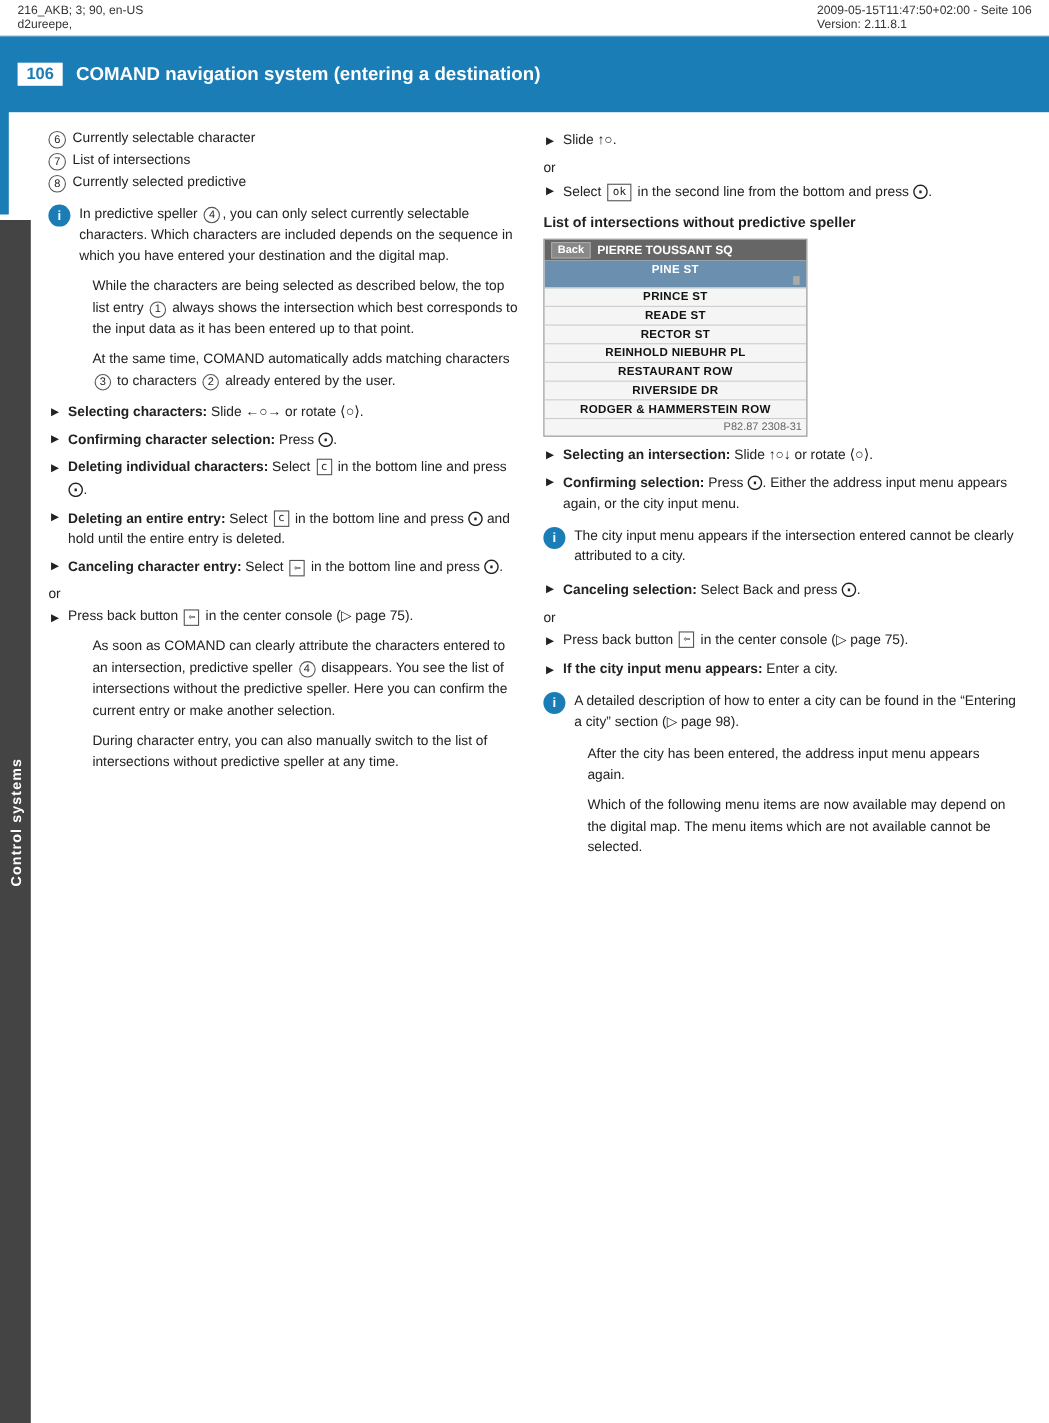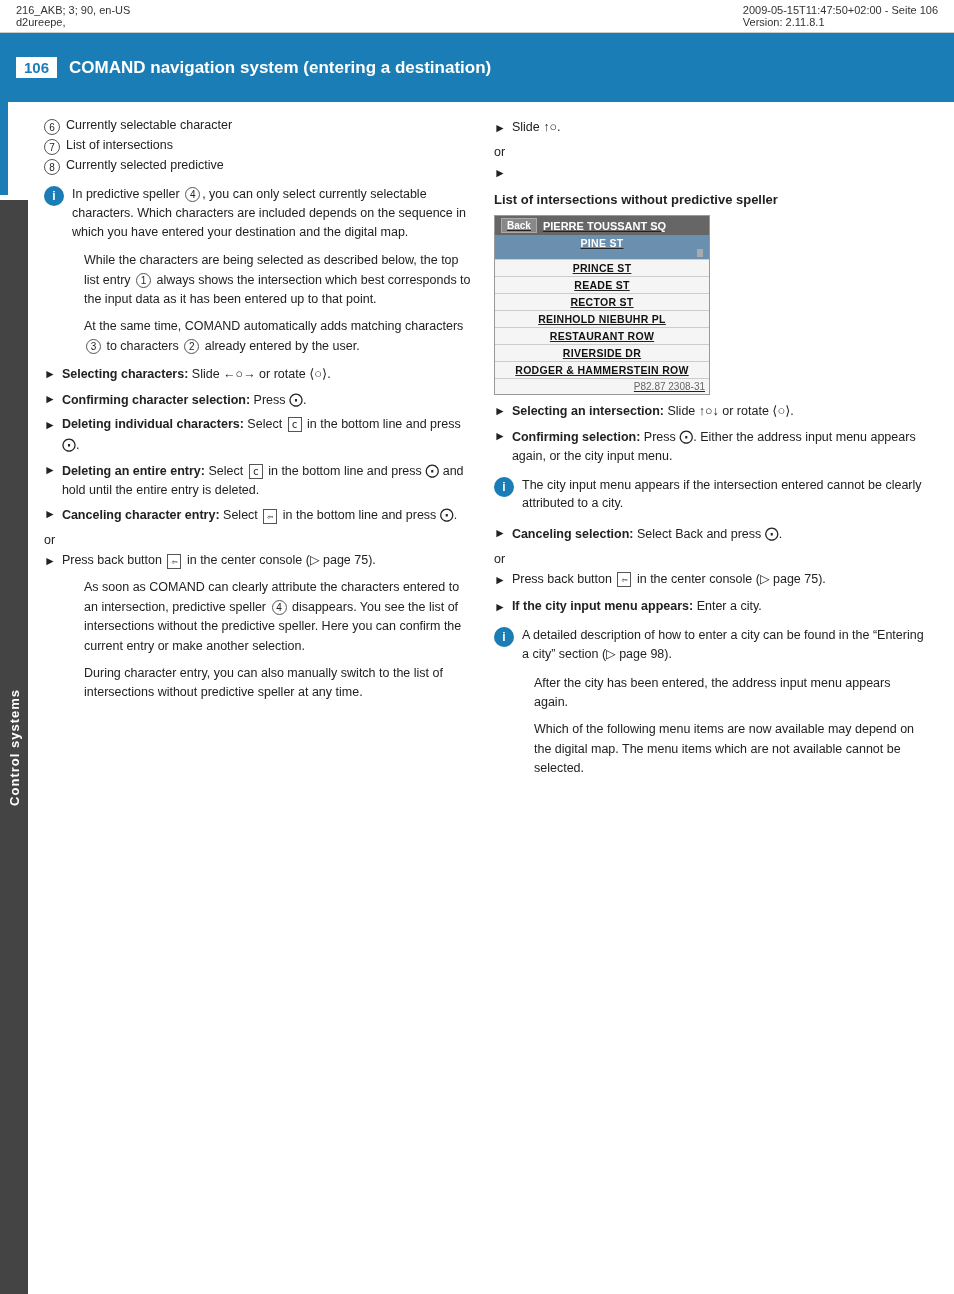--- a/index.html
+++ b/index.html
@@ -186,23 +186,22 @@
       vertical-align: middle;
       margin: 0 2px;
       font-family: monospace;
     }
 
     
     .screenshot-box {
       border: 1px solid #999;
       margin: 8px 0 6px 0;
       background: #ddd;
-      width: 216px;
+      width: 240px;
       overflow: hidden;
-      text-decoration: underline;
     }
     .screenshot-header {
       background: #666;
       color: #fff;
       font-size: 11px;
       font-weight: bold;
       padding: 2px 6px;
       display: flex;
       align-items: center;
     }
@@ -364,20 +363,21 @@
         <span class="arrow-sym">►</span>
         <span>Slide ↑○.</span>
       </li>
     </ul>
 
     <p class="or-text">or</p>
 
     <ul class="arrow-list">
       <li>
         <span class="arrow-sym">►</span>
+        <span>Select <span class="inline-box-ok">ok</span> in the second line from the bottom and press <span style="font-size:14px;">⨀</span>.</span>
       </li>
     </ul>
 
     <div class="section-heading">List of intersections without predictive speller</div>
 
     <div class="screenshot-box">
       <div class="screenshot-header">
         <span class="screenshot-back">Back</span>
         <span>PIERRE TOUSSANT SQ</span>
       </div>

